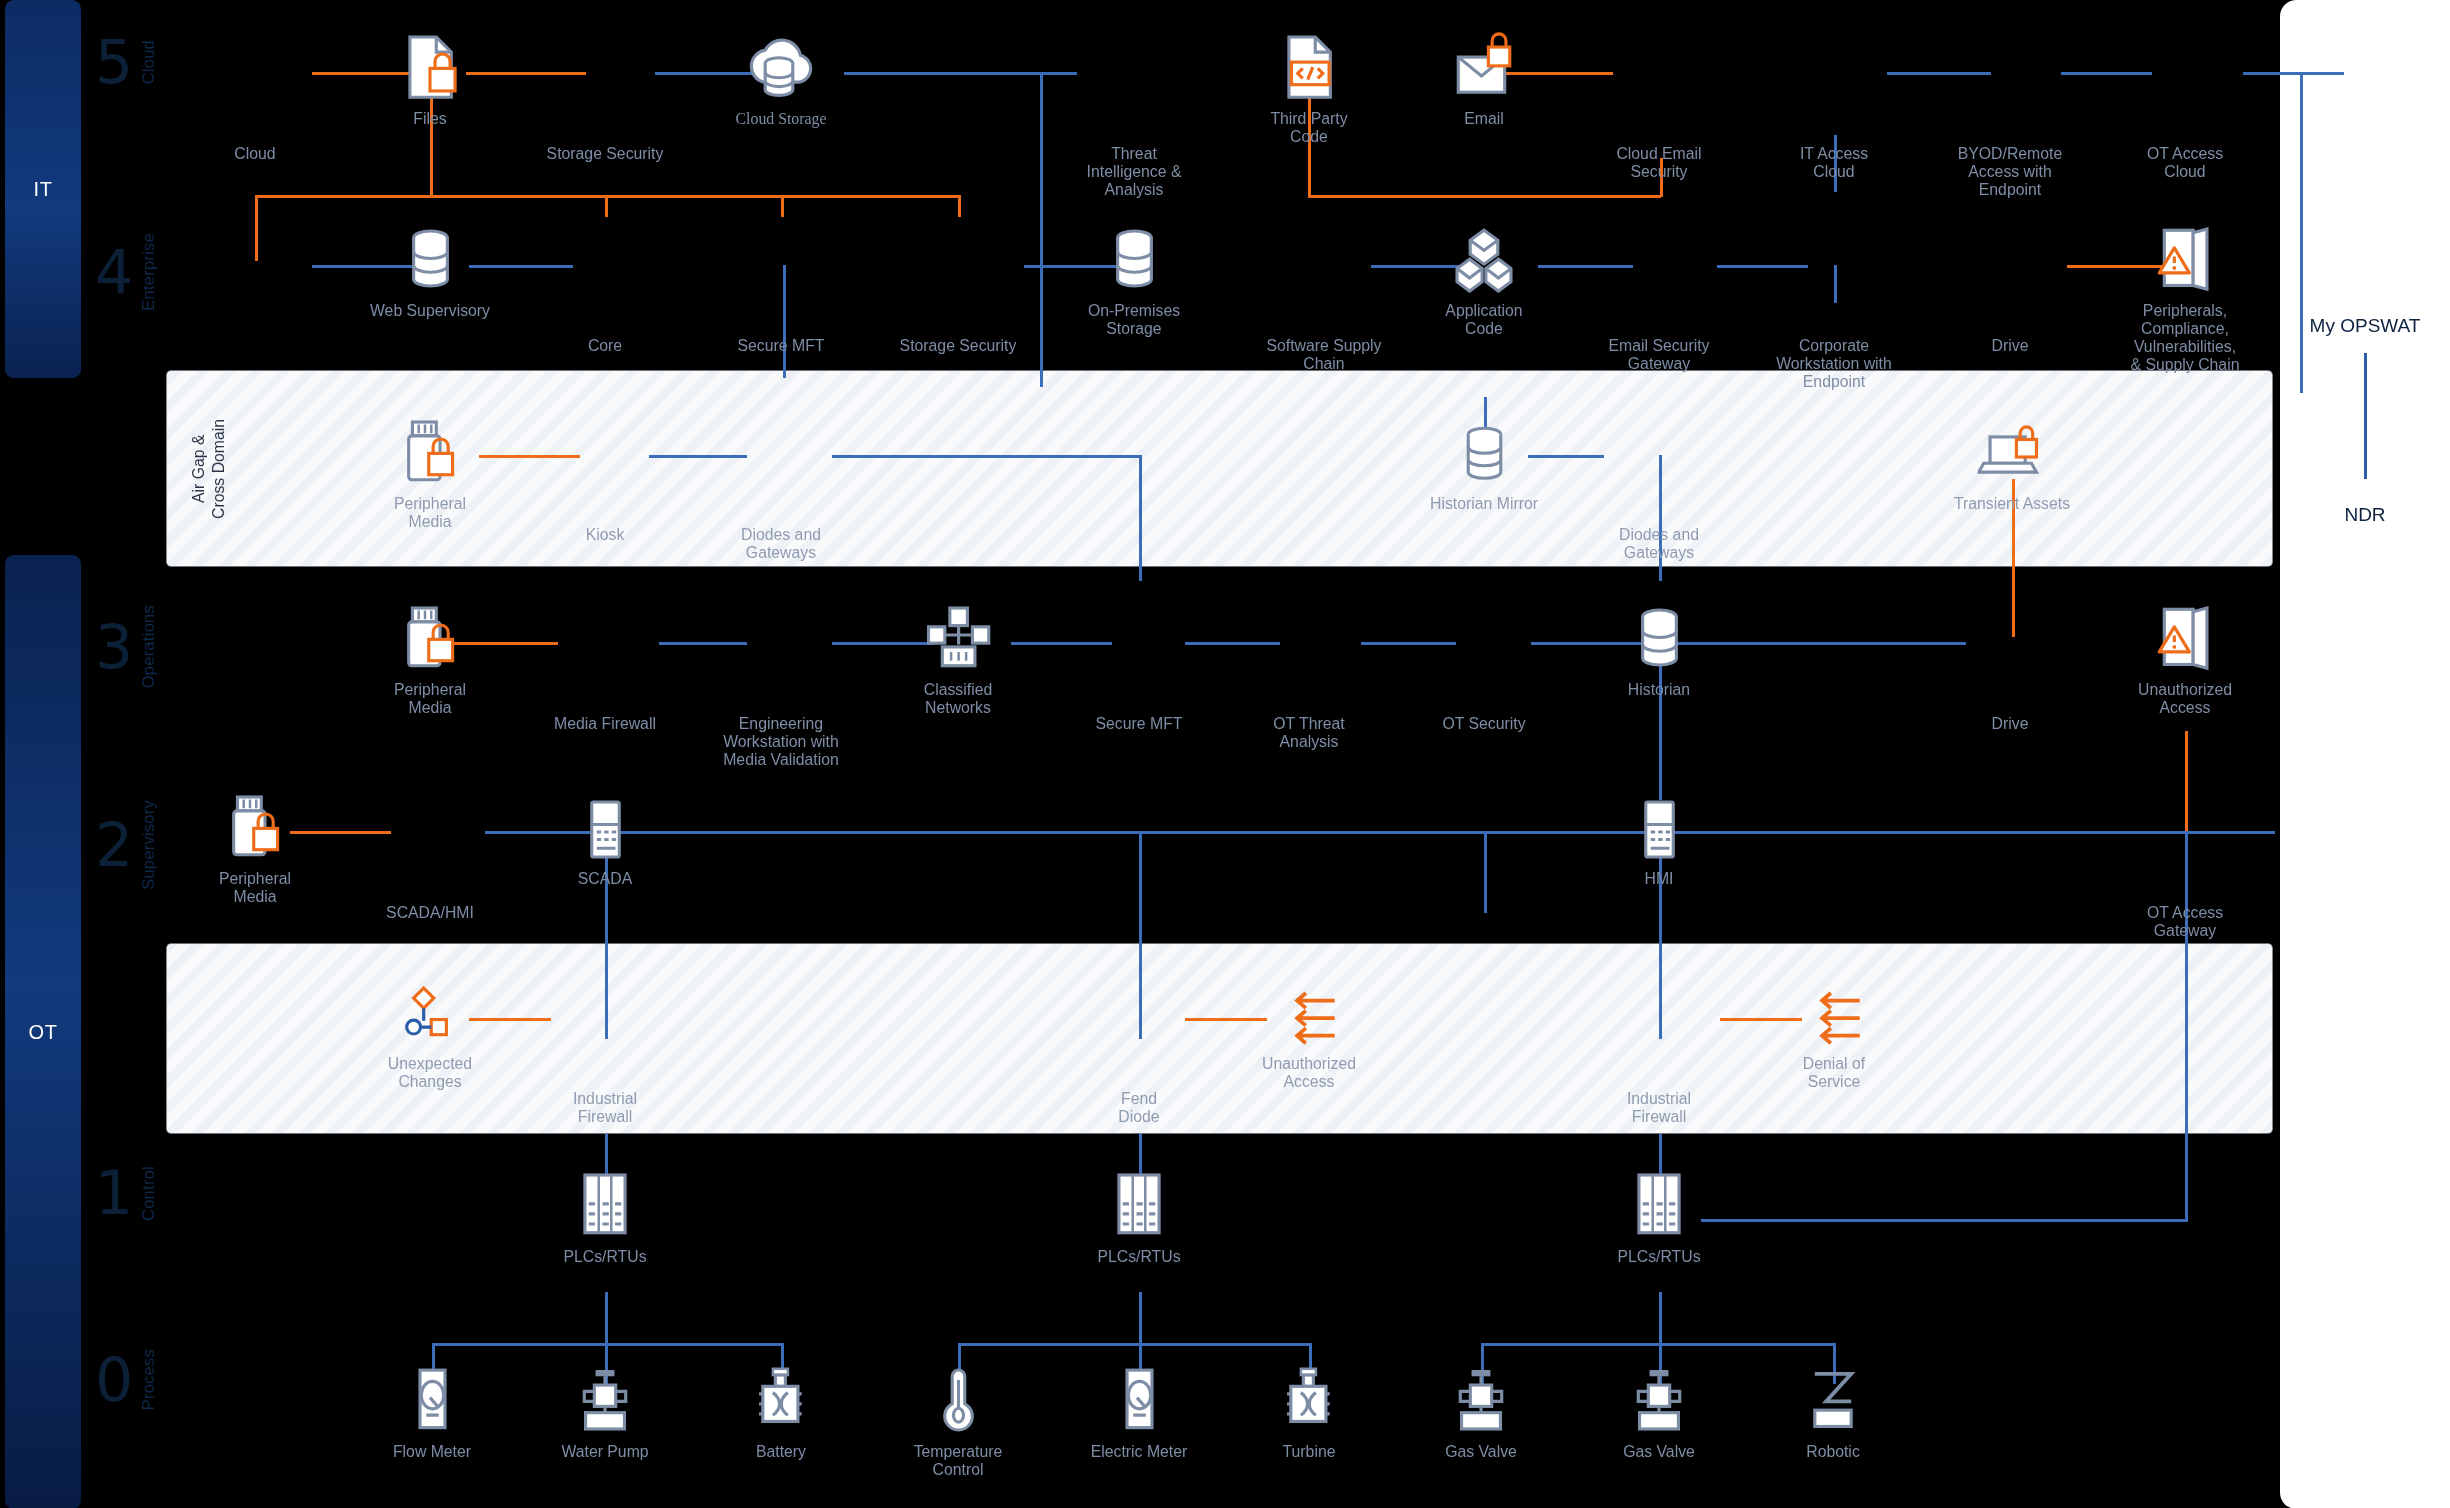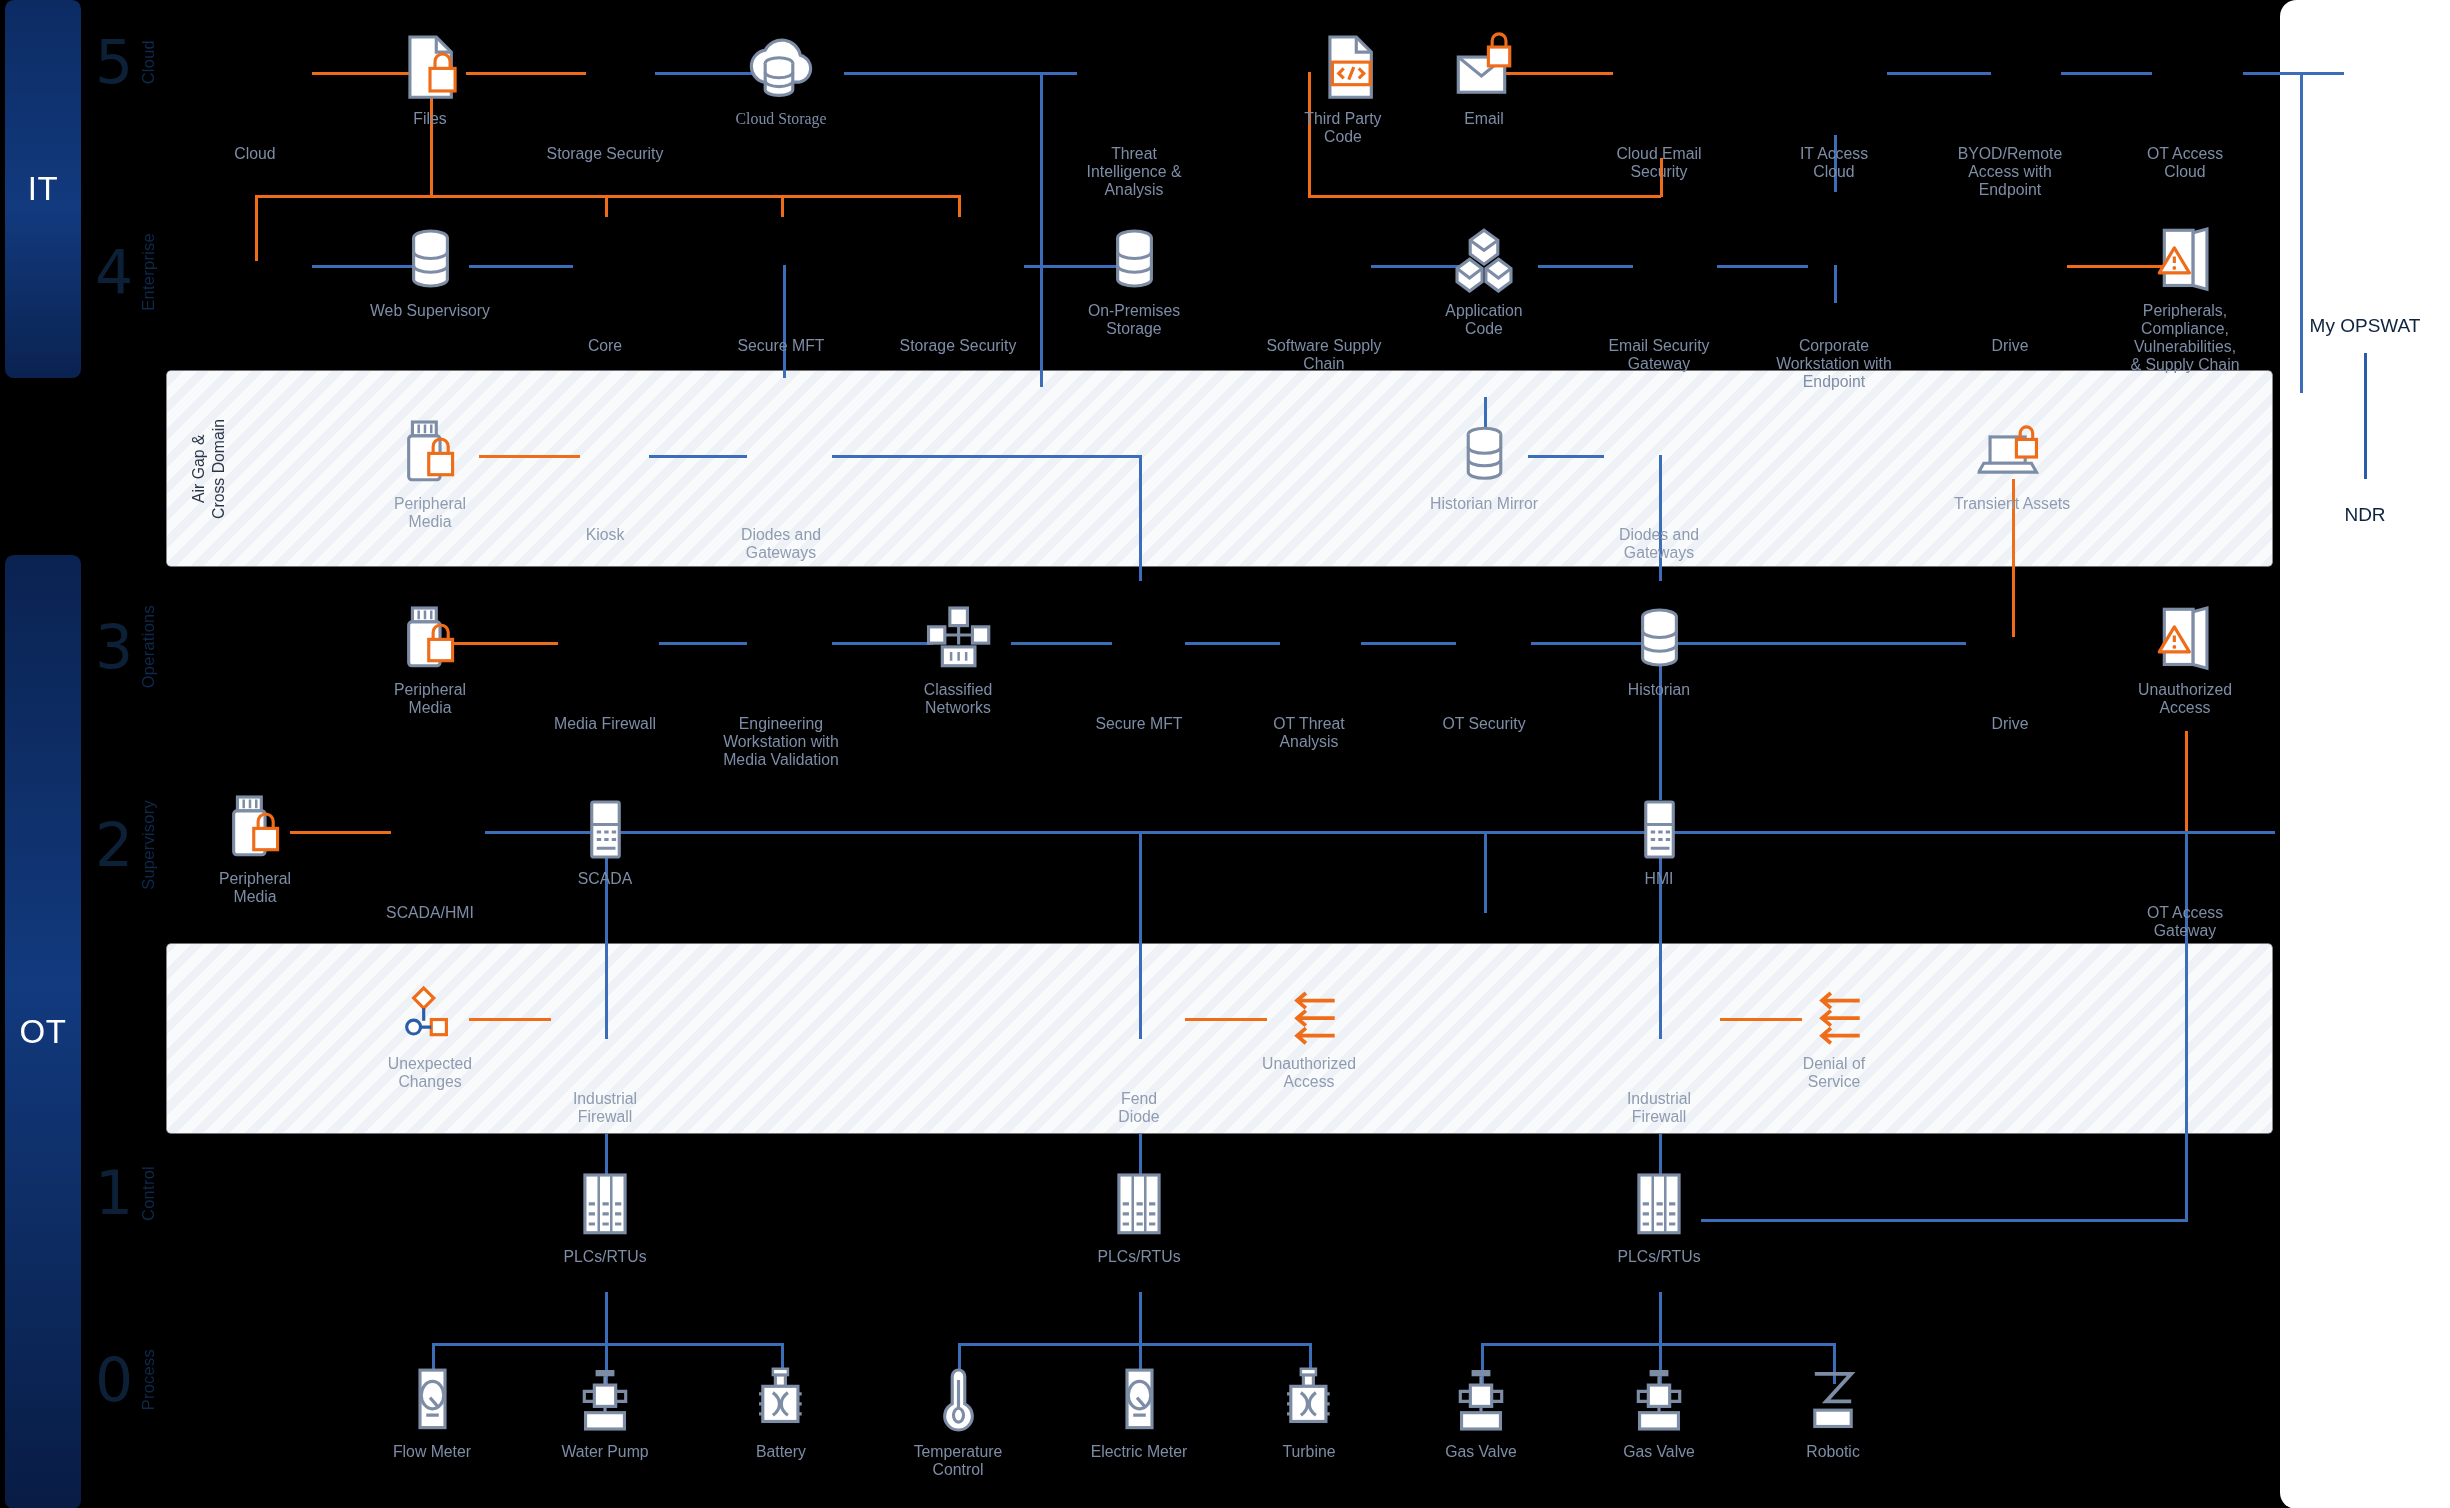--- a/index.html
+++ b/index.html
@@ -8,21 +8,21 @@
     width: 2450px; height: 1509px;
     font-family: "Liberation Sans", sans-serif;
     position: relative; overflow: hidden;
     color: #fff;
   }
   #stage { position: absolute; inset: 0; }
 
   
   .rail { position: absolute; left: 5px; width: 76px; border-radius: 8.8px;
           display: flex; align-items: center; justify-content: center; }
-  .rail span { font-size: 33px; letter-spacing: 0.6px; color: #fff; text-align: right; }
+  .rail span { font-size: 20px; letter-spacing: 0.6px; color: #fff; text-align: right; }
   #rail-it { top: 0px; height: 378px;
              background: linear-gradient(180deg,#0c2b63 0%,#123a7e 55%,#0a2250 100%); }
   #rail-mid { top: 391px; height: 158px; background:#000; }
   #rail-ot { top: 555px; height: 954px;
              background: linear-gradient(180deg,#0a2250 0%,#123a7e 45%,#081c44 100%); }
 
   
   .lvl { position: absolute; display: flex; align-items: center; gap: 6.3px; }
   .lvl .num { font-size: 60px; line-height: .8; color: #0c2138; font-weight: 400;
               font-family: "DejaVu Sans", sans-serif; }
@@ -225,21 +225,21 @@
         <path d="M34 50 v42 a22 9 0 0 0 44 0 v-42" fill="#fff" stroke="#7e8da6" stroke-width="5"></path>
         <path d="M34 64 a22 9 0 0 0 44 0 M34 78 a22 9 0 0 0 44 0" fill="none" stroke="#7e8da6" stroke-width="5"></path>
       </svg>
     </div>
     <div class="cap">Cloud Storage</div>
   </div>
   <div class="node dark" style="left:1134px; top:60px;">
     <div class="ico"></div>
     <div class="cap">Threat<br>Intelligence &amp;<br>Analysis</div>
   </div>
-  <div class="node dark" style="left:1309px; top:25px;align-items:flex-end;">
+  <div class="node dark" style="left:1309px; top:25px;">
     <div class="ico">
       <svg width="63" height="69" viewBox="0 0 100 110">
         <path d="M18 8 h42 l24 24 v72 h-66 z" fill="#fff" stroke="#7e8da6" stroke-width="5"></path>
         <path d="M60 8 v24 h24" fill="none" stroke="#7e8da6" stroke-width="5"></path>
         <rect x="22" y="48" width="60" height="36" fill="#fff" stroke="#ef6c18" stroke-width="5"></rect>
         <path d="M40 58 l-8 8 l8 8 M64 58 l8 8 l-8 8 M56 56 l-8 20" fill="none" stroke="#ef6c18" stroke-width="5"></path>
       </svg>
     </div>
     <div class="cap">Third Party<br>Code</div>
   </div>

